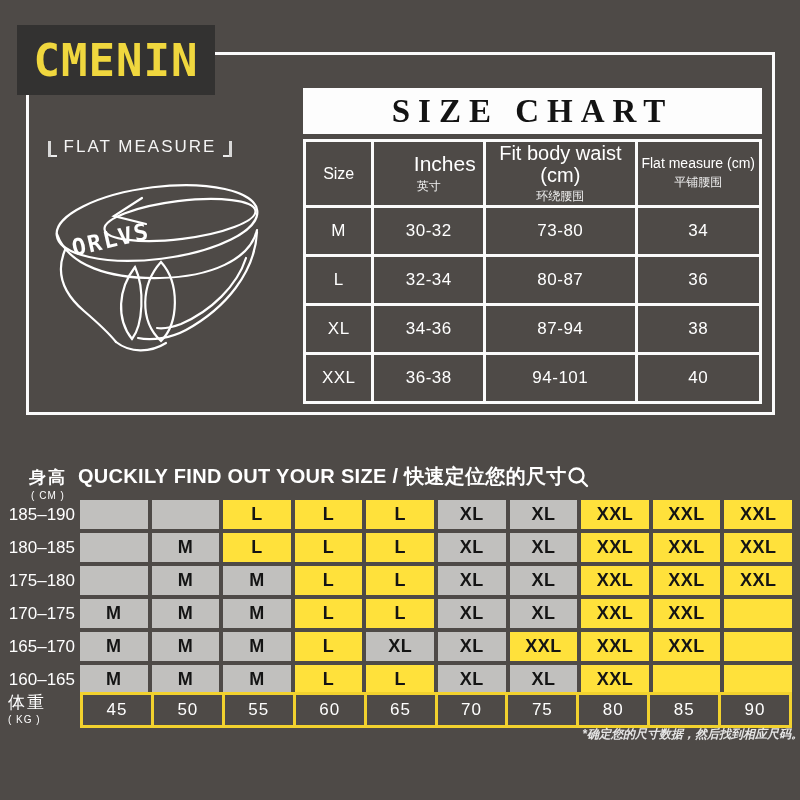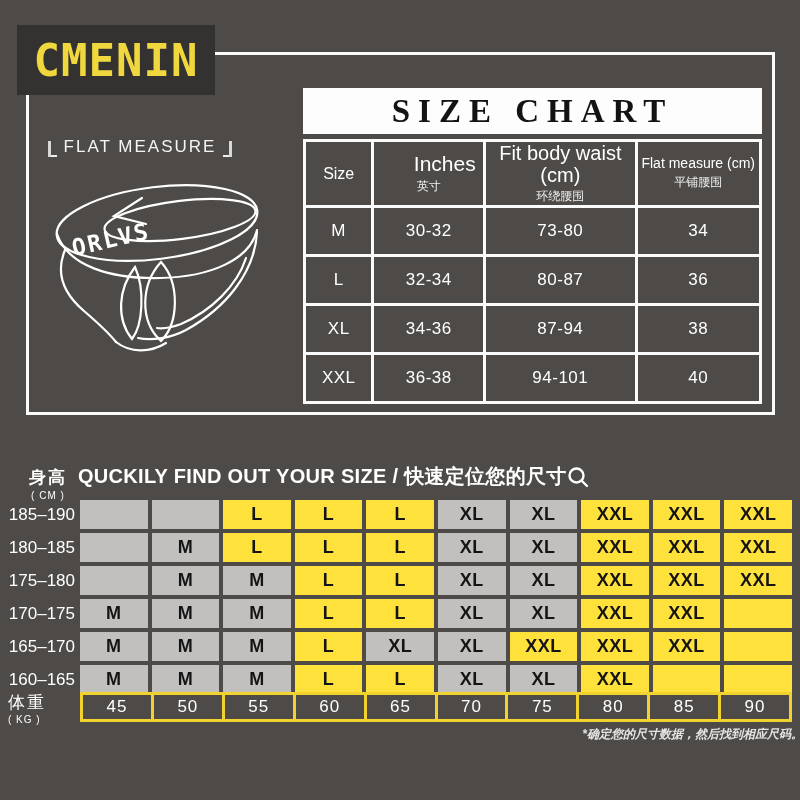--- a/index.html
+++ b/index.html
@@ -55,21 +55,21 @@
                display:grid;grid-template-columns:repeat(10,1fr);gap:4px;}
   .cell{height:29px;display:flex;align-items:center;justify-content:center;
         font-size:18px;font-weight:bold;color:#141414;letter-spacing:0.5px;}
   .cell.gray{background:#c1c0be;}
   .cell.yellow{background:#ffe13b;}
 
   .weight-label{position:absolute;left:8px;top:691px;width:80px;text-align:left;color:#fff;}
   .weight-label .main{font-size:17px;letter-spacing:2px;}
   .weight-label .unit{font-size:10px;letter-spacing:1px;}
 
-  .weight-row{position:absolute;left:80px;top:692px;width:712px;height:30px;
+  .weight-row{position:absolute;left:80px;top:692px;width:712px;height:36px;
               box-sizing:border-box;border:3px solid #f2d22e;background:#f2d22e;
               display:grid;grid-template-columns:repeat(10,1fr);gap:3px;}
   .wcell{background:#4e4a47;color:#fff;display:flex;align-items:center;
          justify-content:center;font-size:17px;letter-spacing:1px;}
 
   .footnote{position:absolute;right:16px;top:726px;color:#e5e5e5;font-size:12px;font-weight:bold;font-style:italic;}
 </style>
 </head>
 <body>
 

